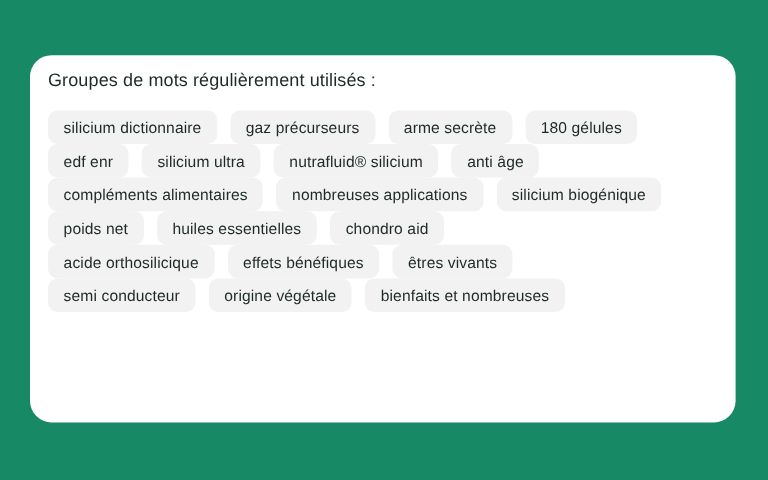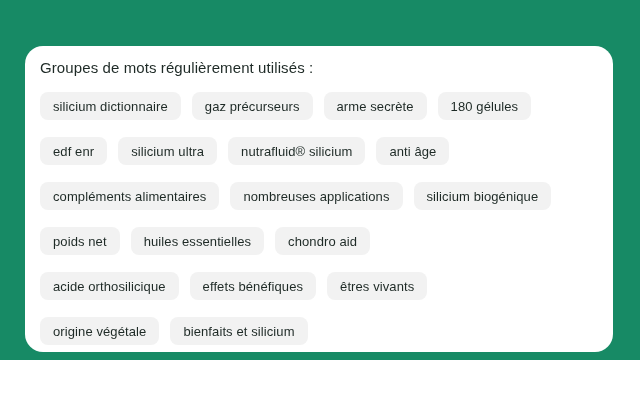--- a/index.html
+++ b/index.html
@@ -5,21 +5,21 @@
   * { margin: 0; padding: 0; box-sizing: border-box; }
   html, body {
     width: 640px;
     height: 400px;
     overflow: hidden;
     font-family: "Liberation Sans", sans-serif;
   }
   .page {
     position: relative;
     width: 640px;
-    height: 360px;
+    height: 400px;
     background: var(--bg-green, #178a65);
   }
   .card {
     position: absolute;
     left: 25px;
     top: 46px;
     width: 588px;
     height: 306px;
     background: var(--card-white, #ffffff);
     border-radius: 18px;
@@ -30,21 +30,20 @@
     font-size: 15px;
     font-weight: 400;
     line-height: 20px;
     color: var(--text-dark, #1e2a26);
     margin-bottom: 14px;
     letter-spacing: 0.1px;
   }
   .chip-rows {
     display: flex;
     flex-direction: column;
-    gap: 17px;
   }
   .chip-row {
     display: flex;
     flex-direction: row;
     gap: 11px;
     flex-wrap: nowrap;
   }
   .chip {
     display: inline-flex;
     align-items: center;
@@ -87,18 +86,19 @@
           <span class="chip">poids net</span>
           <span class="chip">huiles essentielles</span>
           <span class="chip">chondro aid</span>
         </div>
         <div class="chip-row">
           <span class="chip">acide orthosilicique</span>
           <span class="chip">effets bénéfiques</span>
           <span class="chip">êtres vivants</span>
         </div>
         <div class="chip-row">
+          <span class="chip">semi conducteur</span>
           <span class="chip">origine végétale</span>
-          <span class="chip">bienfaits et silicium</span>
+          <span class="chip">bienfaits et nombreuses</span>
         </div>
       </div>
   </div>
 </div>
 
 </body></html>

